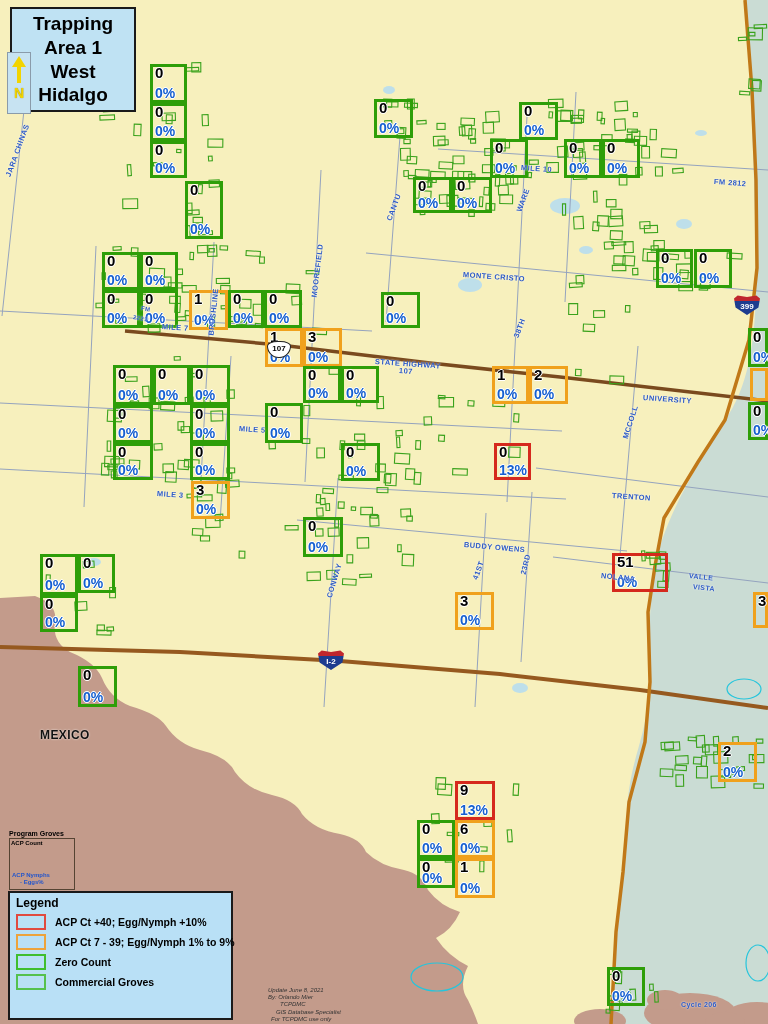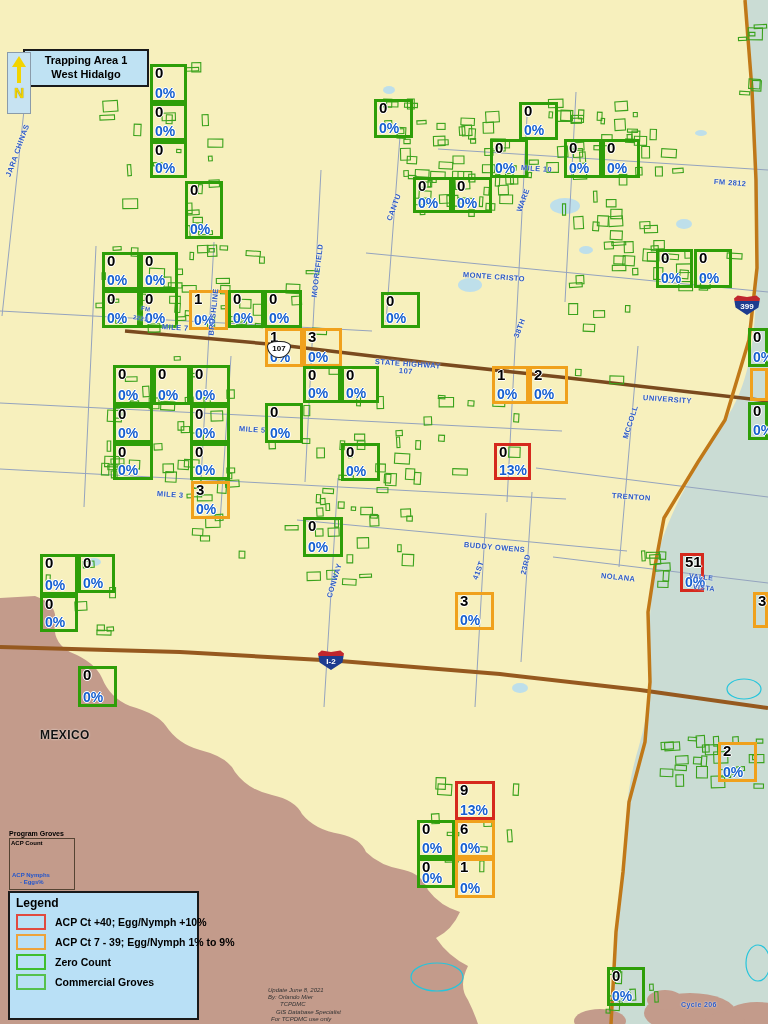--- a/index.html
+++ b/index.html
@@ -9,30 +9,30 @@
   #boxes,#labels{position:absolute;left:0;top:0;width:768px;height:1024px;}
   .trap{position:absolute;border:3px solid #2E9E08;box-sizing:border-box;}
   .trap .cnt{position:absolute;left:2px;top:-3px;font-weight:bold;font-size:15px;color:#000;line-height:1.15;
              text-shadow:1px 0 0 #fff,-1px 0 0 #fff,0 1px 0 #fff,0 -1px 0 #fff;}
   .trap .pct{position:absolute;left:2px;bottom:-1px;font-weight:bold;font-size:14px;color:#155FD0;line-height:1.1;
              text-shadow:1px 0 0 #fff,-1px 0 0 #fff,0 1px 0 #fff,0 -1px 0 #fff;}
   .rlabel{position:absolute;font-weight:bold;color:#2E5BC6;white-space:nowrap;
           transform-origin:0 50%;letter-spacing:.4px;text-shadow:0 0 2px #fff;}
   .panel{position:absolute;background:#BFE2F3;border:2px solid #1A1A1A;text-align:center;
          font-weight:bold;color:#000;box-sizing:border-box;}
-  #title-box{left:23px;top:7px;width:126px;padding:3px 2px;font-size:11px;line-height:1.25;margin-top:42px;}
+  #title-box{left:10px;top:7px;width:126px;padding:3px 2px;font-size:19px;line-height:1.25;}
   #report-box{left:611px;top:5px;width:152px;padding:2px 1px;font-size:12px;line-height:1.28;}
   #compass{position:absolute;left:7px;top:52px;width:24px;height:62px;background:#C7E3F2;
            border:1px solid #8A9BAA;box-sizing:border-box;}
   #compass .tri{width:0;height:0;border:7px solid transparent;border-top:none;
                 border-bottom:11px solid #F2D400;margin:3px auto 0;}
   #compass .stem{width:4px;height:16px;background:#F2D400;margin:0 auto;}
   #compass .nlabel{color:#F2D400;font-weight:bold;font-size:14px;text-align:center;margin-top:2px;
                    text-shadow:0 0 1px #887700;}
-  #legend{position:absolute;left:8px;top:891px;width:191px;height:129px;background:#B9E0F6;
+  #legend{position:absolute;left:8px;top:891px;width:225px;height:129px;background:#B9E0F6;
           border:2px solid #1A1A1A;padding:3px 6px;box-sizing:border-box;}
   #legend .title{font-size:12px;font-weight:bold;color:#000;}
   .leg-item{display:flex;align-items:center;margin-top:4px;gap:9px;}
   .leg-swatch{width:30px;height:16px;border:2px solid #000;background:#B9E0F6;flex:0 0 auto;box-sizing:border-box;}
   .leg-label{font-size:10.5px;font-weight:bold;color:#000;white-space:nowrap;}
   #pg{position:absolute;left:9px;top:830px;width:66px;color:#000;}
   #pg-title{font-size:7px;font-weight:bold;}
   #pg-inner{border:1px solid #554433;height:50px;position:relative;margin-top:1px;}
   #pg-acp{font-size:6px;font-weight:bold;padding:1px 0 0 1px;}
   #pg-blue{position:absolute;left:2px;bottom:3px;font-size:6px;font-weight:bold;color:#2255CC;line-height:1.2;}
@@ -598,21 +598,21 @@
         <span class="pct">0%</span>
       </div>
       <div class="trap" style="left: 494px; top: 443px; width: 37px; height: 37px; border-color: rgb(213, 41, 29);">
         <span class="cnt">0</span>
         <span class="pct">13%</span>
       </div>
       <div class="trap" style="left: 303px; top: 517px; width: 40px; height: 40px; border-color: rgb(46, 158, 8);">
         <span class="cnt">0</span>
         <span class="pct">0%</span>
       </div>
-      <div class="trap" style="left: 680px; top: 553px; width: 24px; height: 39px; border-color: rgb(213, 41, 29);">
+      <div class="trap" style="left: 612px; top: 553px; width: 56px; height: 39px; border-color: rgb(213, 41, 29);">
         <span class="cnt">51</span>
         <span class="pct">0%</span>
       </div>
       <div class="trap" style="left: 753px; top: 592px; width: 15px; height: 36px; border-color: rgb(240, 161, 28);">
         <span class="cnt">3</span>
       </div>
       <div class="trap" style="left: 455px; top: 592px; width: 39px; height: 38px; border-color: rgb(240, 161, 28);">
         <span class="cnt">3</span>
         <span class="pct">0%</span>
       </div>

